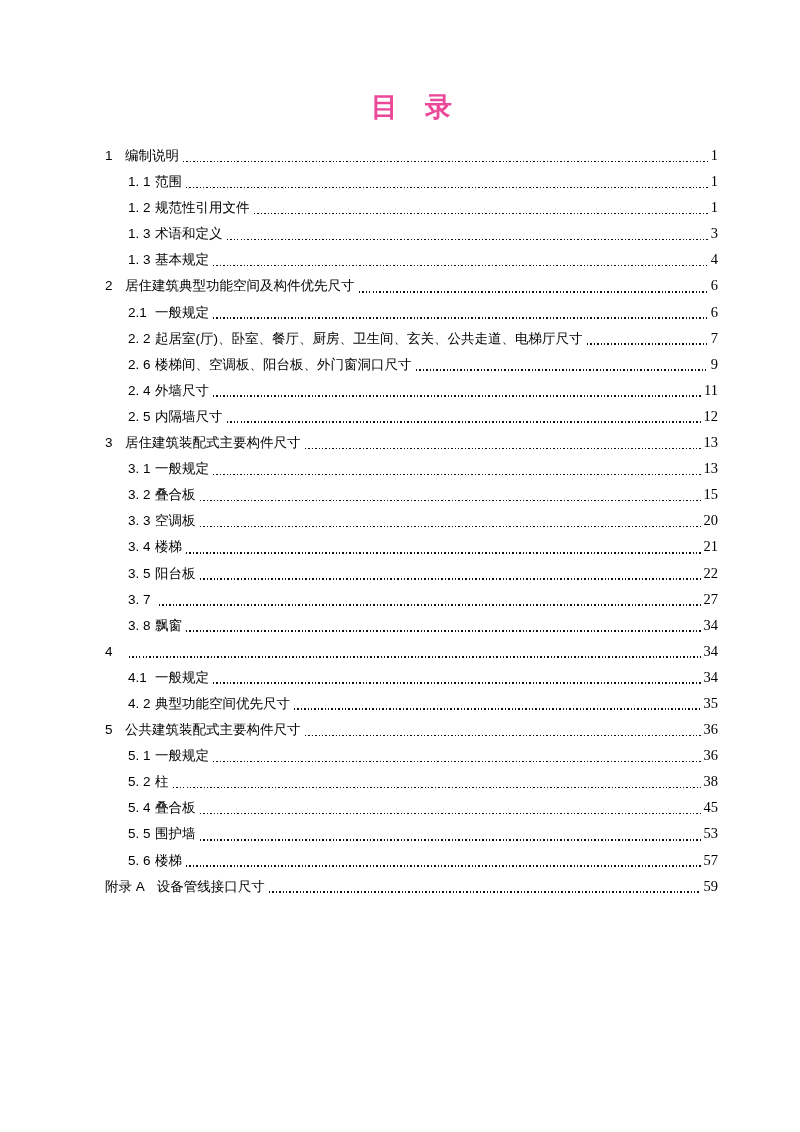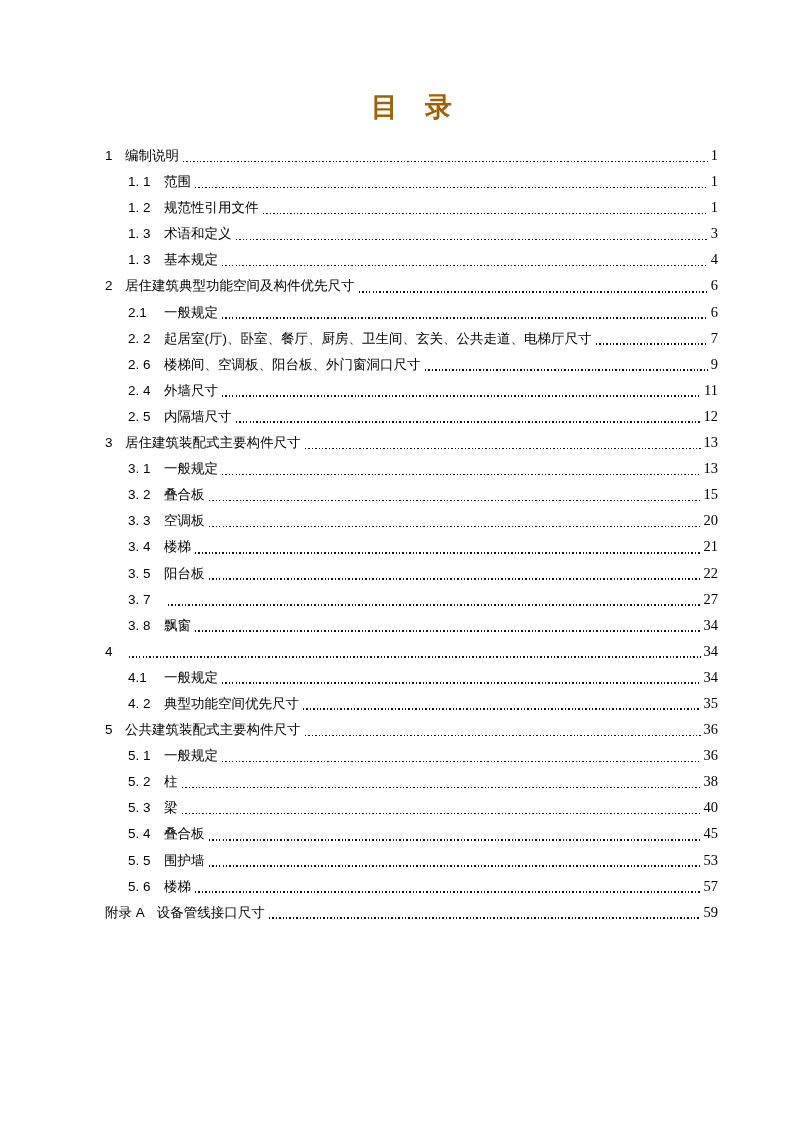--- a/index.html
+++ b/index.html
@@ -19,41 +19,41 @@
     overflow: hidden;
   }
   .doc-title {
     margin: 94px 0 0 0;
     padding-left: 23px;
     text-align: center;
     font-size: 27px;
     line-height: 1;
     font-weight: bold;
     white-space: pre;
-    color: #a16207;
+    color: #ec4899;
   }
   .toc-list {
     margin-top: 21px;
     padding: 0 82px 0 105px;
   }
   .toc-row {
     display: flex;
     align-items: baseline;
     height: 26.1px;
     font-size: 13.5px;
     line-height: 26.1px;
     white-space: pre;
   }
   .toc-row.lvl2 { padding-left: 23px; }
   .toc-num {
     flex: 0 0 auto;
     white-space: pre;
   }
   .toc-row.lvl1 .toc-num { min-width: 8px;  margin-right: 12px; }
-  .toc-row.lvl2 .toc-num { min-width: 27px; margin-right: 9px; }
+  .toc-row.lvl2 .toc-num { min-width: 27px; margin-right: 0; }
   .toc-label {
     flex: 0 0 auto;
     white-space: pre;
   }
   .dot-leader {
     flex: 1 1 auto;
     align-self: flex-end;
     height: 1.6px;
     margin: 0 3px 6px 4px;
     background-image: repeating-linear-gradient(
@@ -217,26 +217,20 @@
     <span class="dot-leader"></span>
     <span class="toc-page-num">36</span>
   </div>
       <div class="toc-row lvl2">
     <span class="toc-num">5. 2</span>
     <span class="toc-label">柱</span>
     <span class="dot-leader"></span>
     <span class="toc-page-num">38</span>
   </div>
       <div class="toc-row lvl2">
-    <span class="toc-num">5. 3</span>
-    <span class="toc-label">梁</span>
-    <span class="dot-leader"></span>
-    <span class="toc-page-num">40</span>
-  </div>
-      <div class="toc-row lvl2">
     <span class="toc-num">5. 4</span>
     <span class="toc-label">叠合板</span>
     <span class="dot-leader"></span>
     <span class="toc-page-num">45</span>
   </div>
       <div class="toc-row lvl2">
     <span class="toc-num">5. 5</span>
     <span class="toc-label">围护墙</span>
     <span class="dot-leader"></span>
     <span class="toc-page-num">53</span>

